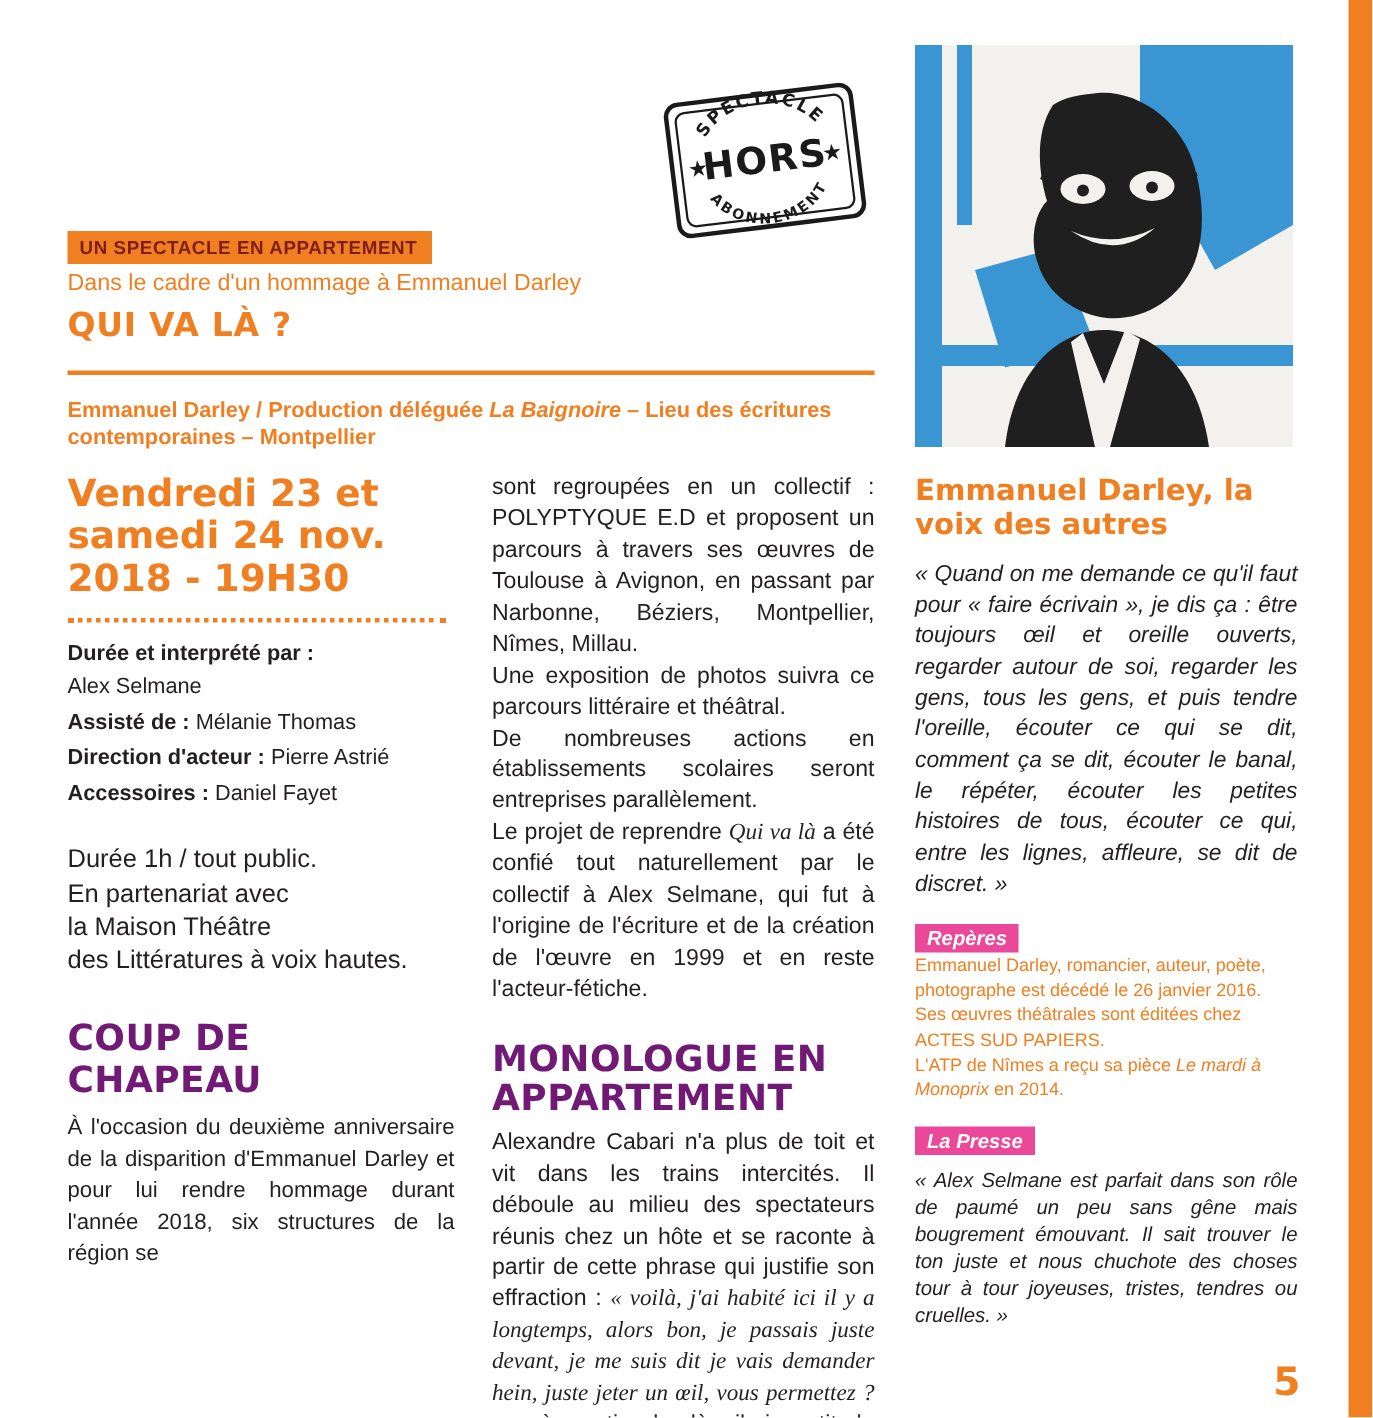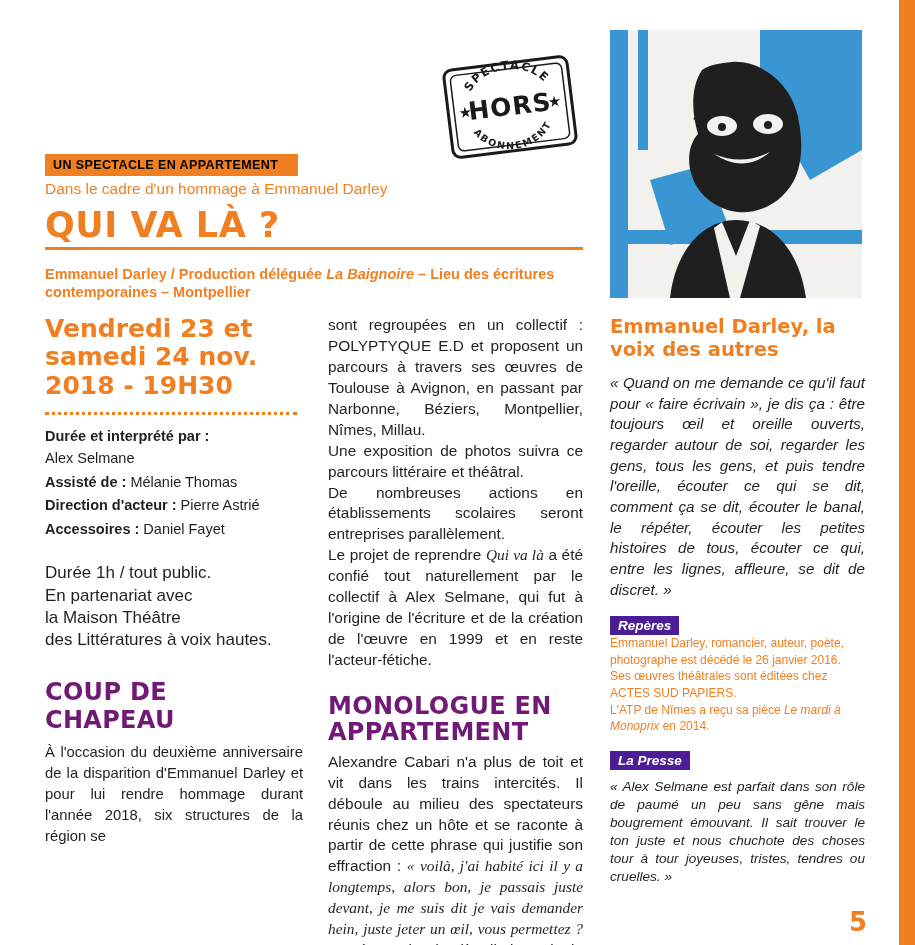--- a/index.html
+++ b/index.html
@@ -25,31 +25,31 @@
     position: absolute; left: 440px; top: 55px; width: 140px; height: 105px;
   }
   .photo {
     position: absolute; left: 610px; top: 30px; width: 252px; height: 268px;
     overflow: hidden; background: #efeeec;
   }
   .photo svg { display:block; }
 
   .badge-top {
     position: absolute; left: 45px; top: 154px;
-    background: #f07f22; color: #000000;
+    background: #f07f22; color: #7f1d1d;
     font-size: 12.5px; font-weight: bold; letter-spacing: .4px;
-    padding: 4px 20px 4px 8px;
+    padding: 4px 10px 4px 8px;
   }
   .sub-hommage {
     position: absolute; left: 45px; top: 180px;
     color: #f07f22; font-size: 15.5px;
   }
   .title-main {
     position: absolute; left: 45px; top: 205px;
-    color: #f07f22; font-size: 35px; font-weight: bold; letter-spacing: .5px;
+    color: #f07f22; font-size: 22px; font-weight: bold; letter-spacing: .5px;
     font-family: "DejaVu Sans", sans-serif;
   }
   .rule-orange {
     position: absolute; left: 45px; top: 247px; width: 538px; height: 3px;
     background: #f07f22;
   }
   .credits-line {
     position: absolute; left: 45px; top: 265px; width: 540px;
     color: #f07f22; font-size: 14.5px; font-weight: bold; line-height: 1.25;
   }
@@ -91,21 +91,21 @@
   .col-right { position: absolute; left: 610px; top: 315px; width: 255px; }
   .r-title {
     color: #f07f22; font-size: 19.5px; font-weight: bold; line-height: 1.18;
     font-family: "DejaVu Sans", sans-serif;
   }
   .quote {
     margin-top: 12px; font-size: 15.2px; line-height: 1.36; font-style: italic;
     text-align: justify; color: #231f20;
   }
   .tag {
-    display: inline-block; background: #4c1d95; color: #ffffff;
+    display: inline-block; background: #ec4899; color: #ffffff;
     font-size: 13.5px; font-weight: bold; font-style: italic;
     padding: 2px 8px; margin-top: 16px;
   }
   .r-para {
     margin-top: 0; font-size: 12px; line-height: 1.38; color: #f07f22;
   }
   .r-para em { font-style: italic; }
   .press {
     margin-top: 8px; font-size: 13.6px; line-height: 1.33; font-style: italic;
     text-align: justify; color: #231f20;

